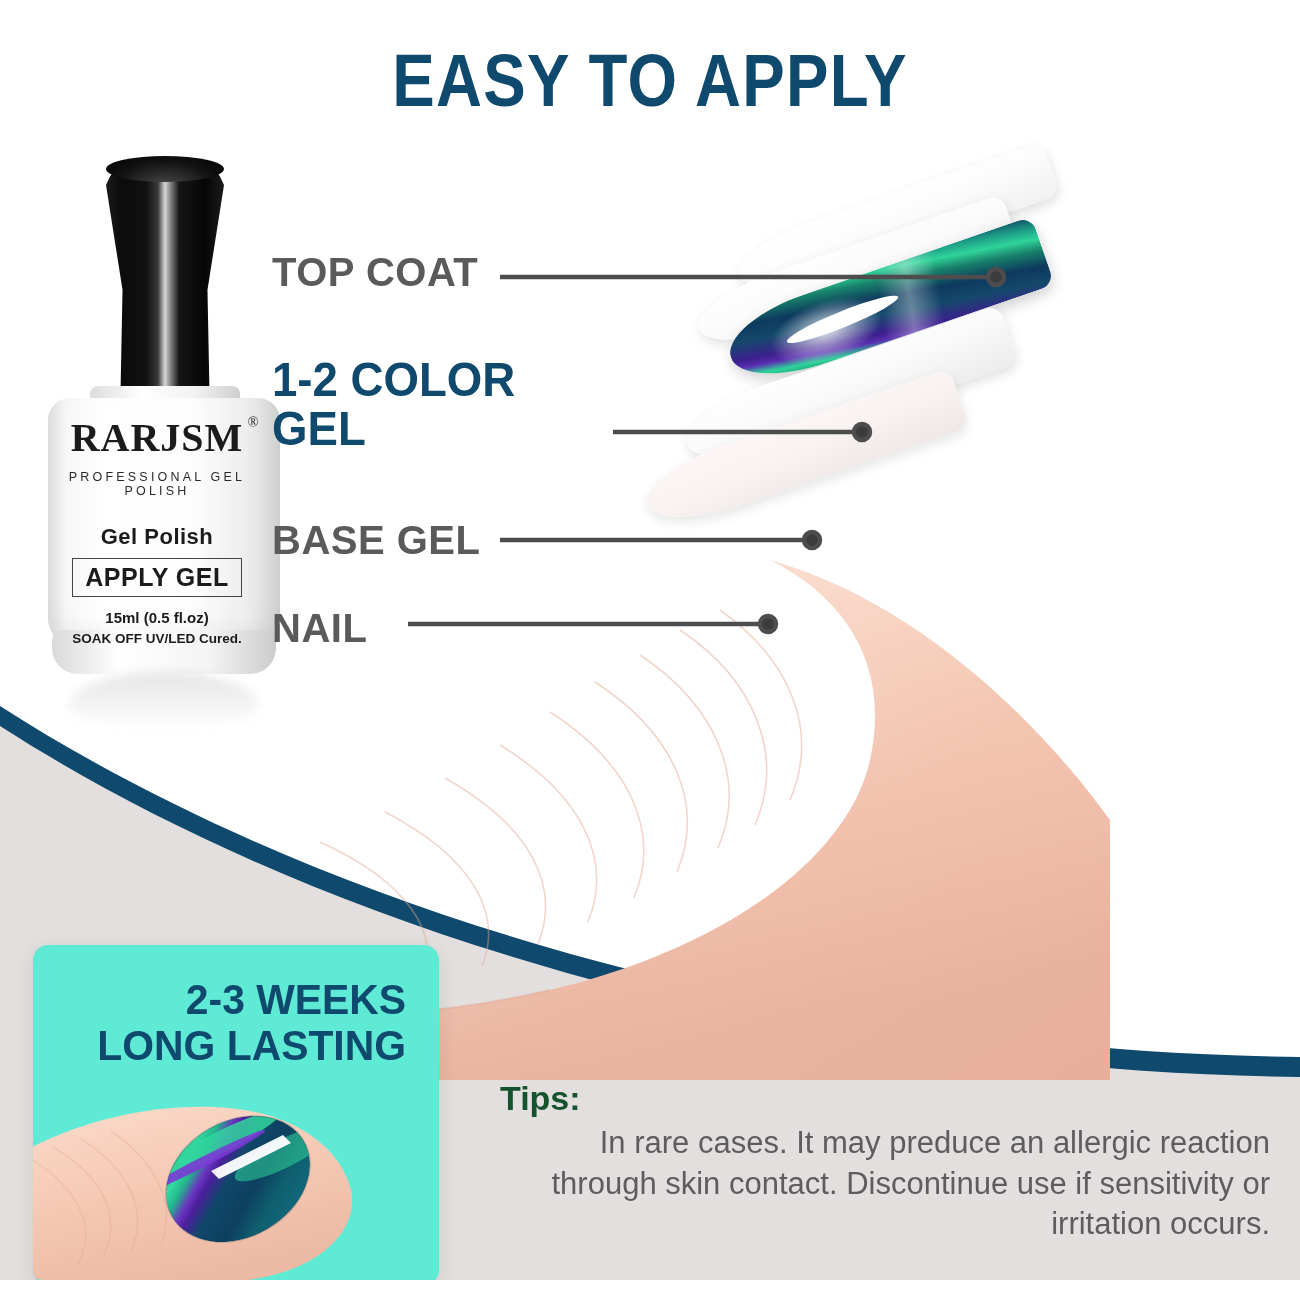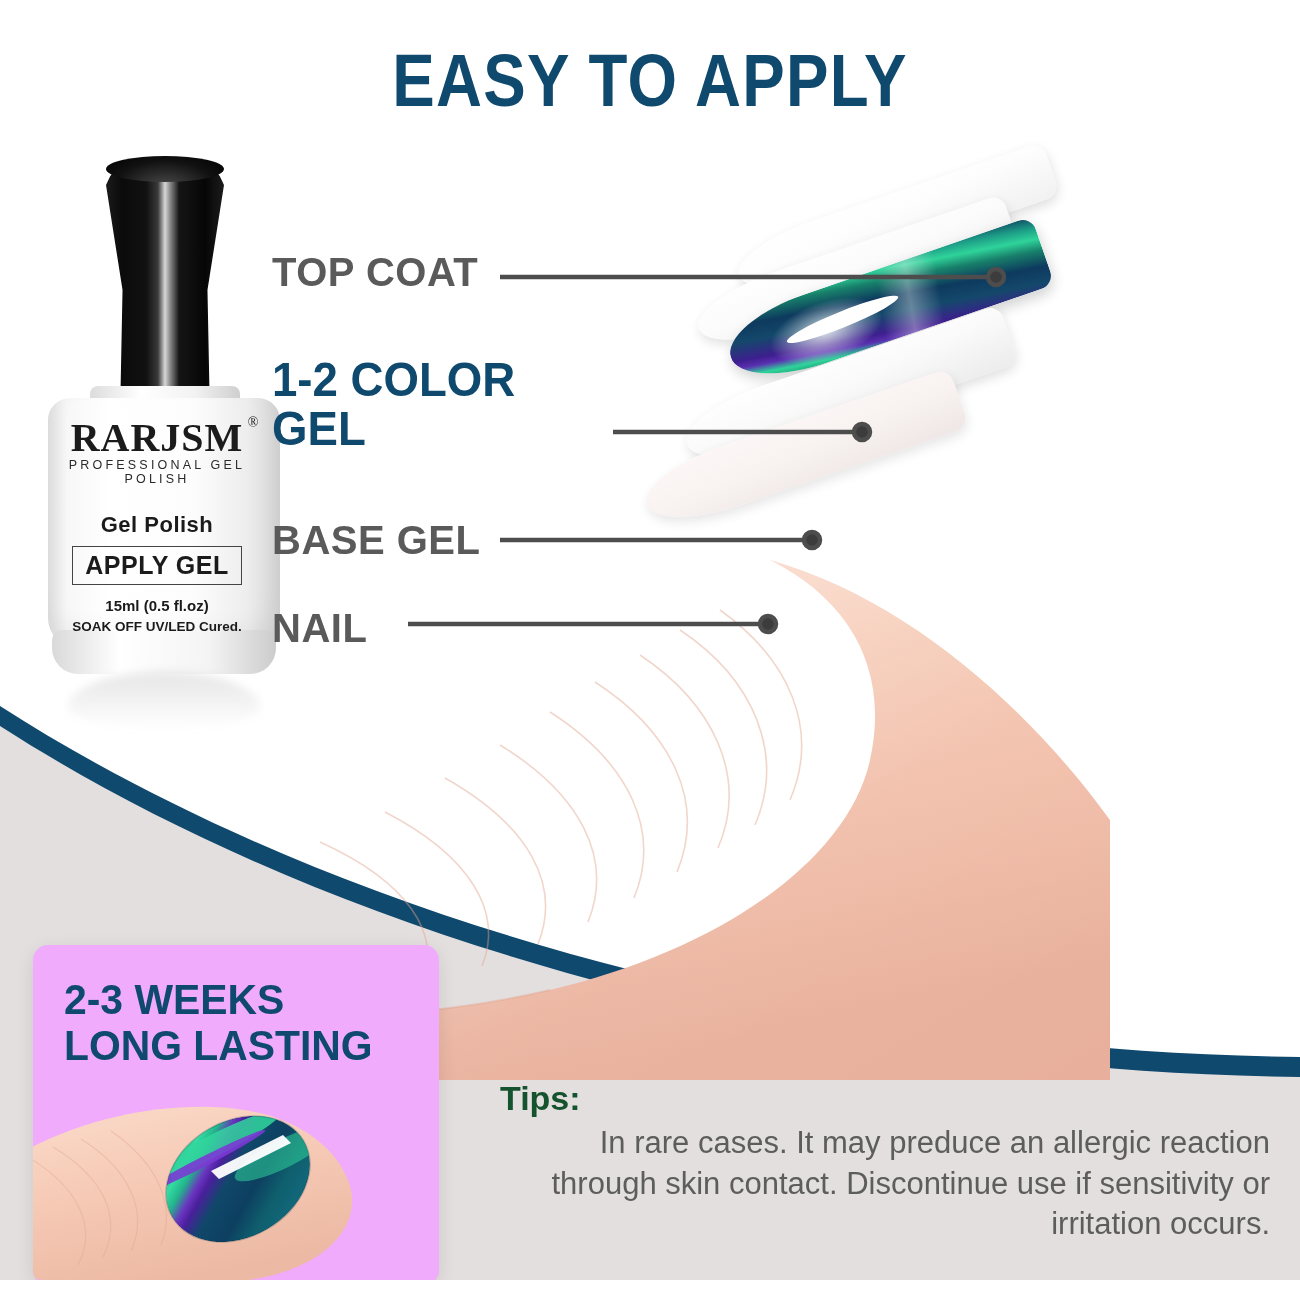--- a/index.html
+++ b/index.html
@@ -71,21 +71,21 @@
   }
   .brand{
     font-family:"Liberation Serif", serif;
     font-size:40px;font-weight:bold;letter-spacing:1px;
     position:relative;display:inline-block;line-height:1;
   }
   .brand .reg{
     position:absolute;right:-16px;top:-2px;font-size:14px;font-weight:normal;
   }
   .brand-sub{
-    font-size:12.5px;letter-spacing:3.2px;margin-top:0;color:#2a2a2a;
+    font-size:12.5px;letter-spacing:3.2px;margin-top:12px;color:#2a2a2a;
   }
   .gelpolish{font-size:22px;font-weight:bold;margin-top:26px;letter-spacing:.5px;}
   .colorgel-box{
     margin:8px auto 0;width:168px;border:1.6px solid #444;
     padding:4px 0;font-size:25px;font-weight:bold;letter-spacing:.5px;
   }
   .vol{font-size:15px;font-weight:bold;margin-top:12px;}
   .soak{font-size:13.5px;font-weight:bold;margin-top:5px;}
 
   
@@ -156,23 +156,24 @@
     box-shadow:0 5px 12px rgba(0,0,0,.10);
   }
 
   
   #finger{position:absolute;left:250px;top:520px;width:860px;height:520px;overflow:visible;}
   #finger-svg{position:absolute;left:0;top:0;}
 
   
   #badge{
     position:absolute;left:33px;top:945px;width:406px;height:340px;
-    background:#f0abfc;border-radius:15px;
+    background:#5eead4;border-radius:15px;
     box-shadow:0 5px 18px rgba(0,0,0,.10);
     overflow:hidden;
+    text-align:right;
   }
   #badge-title{
     position:absolute;left:31px;top:32px;width:360px;
     color:#0F496E;font-size:43px;font-weight:bold;line-height:1.06;
     letter-spacing:0px;white-space:pre-line;transform:scaleX(.95);transform-origin:left top;
   }
   #badge-photo{position:absolute;left:0;top:142px;width:406px;height:198px;}
   #badge-photo-svg{position:absolute;left:0;top:0;}
 
   

